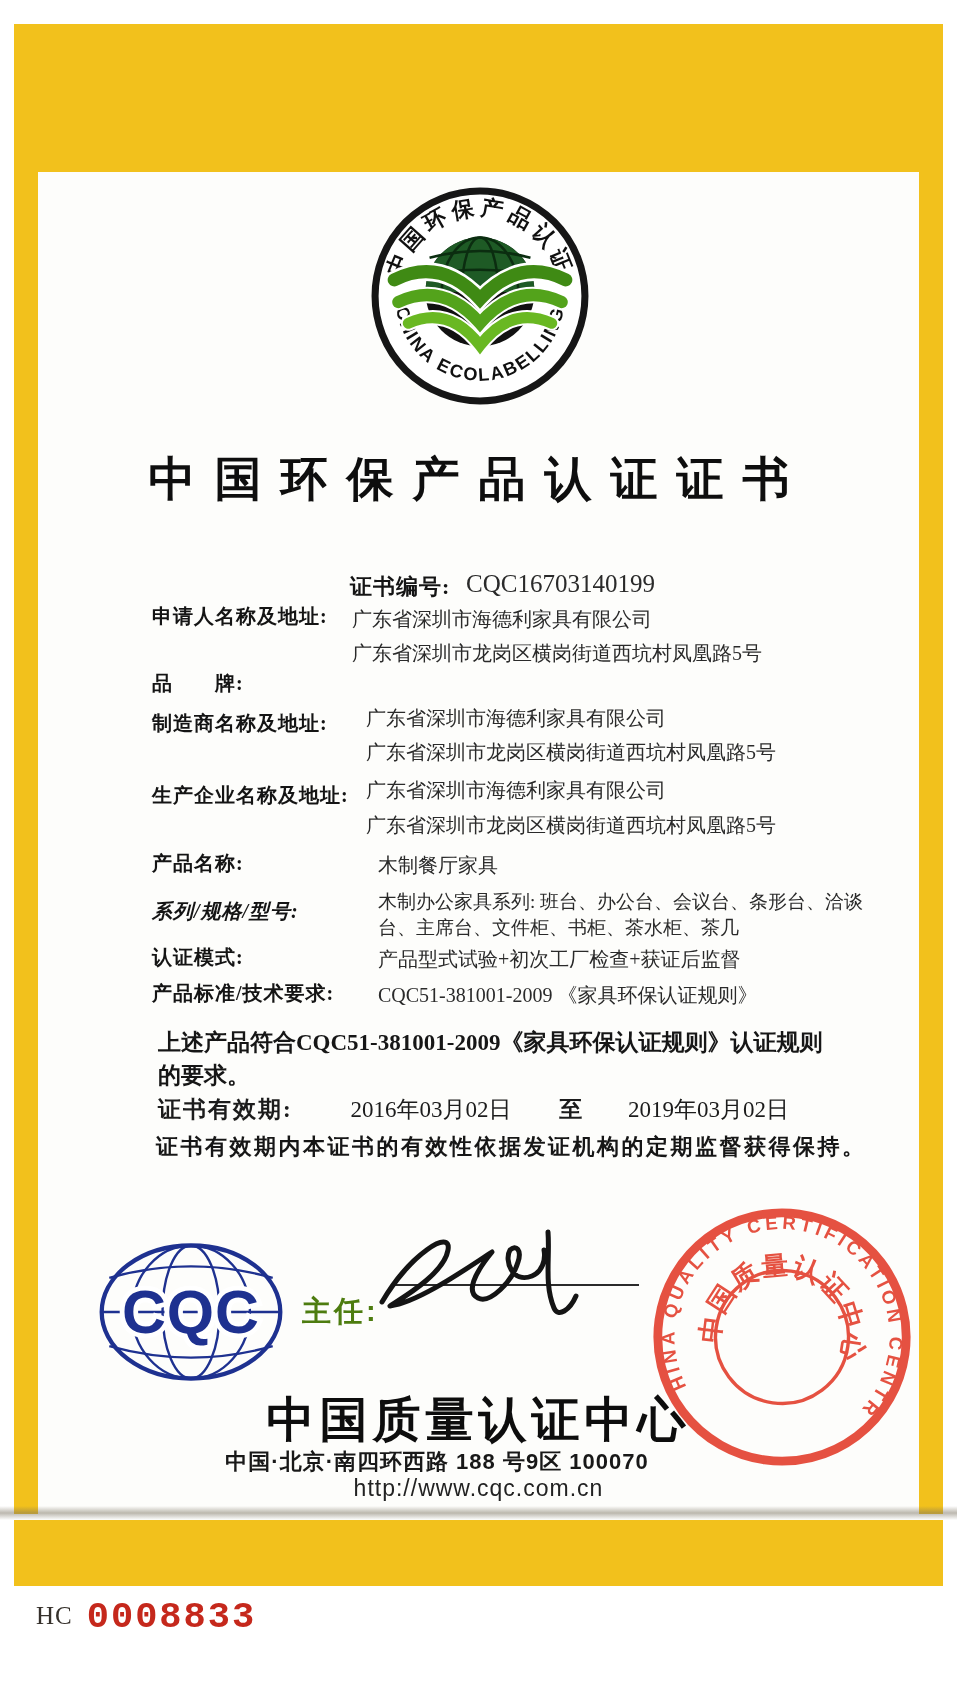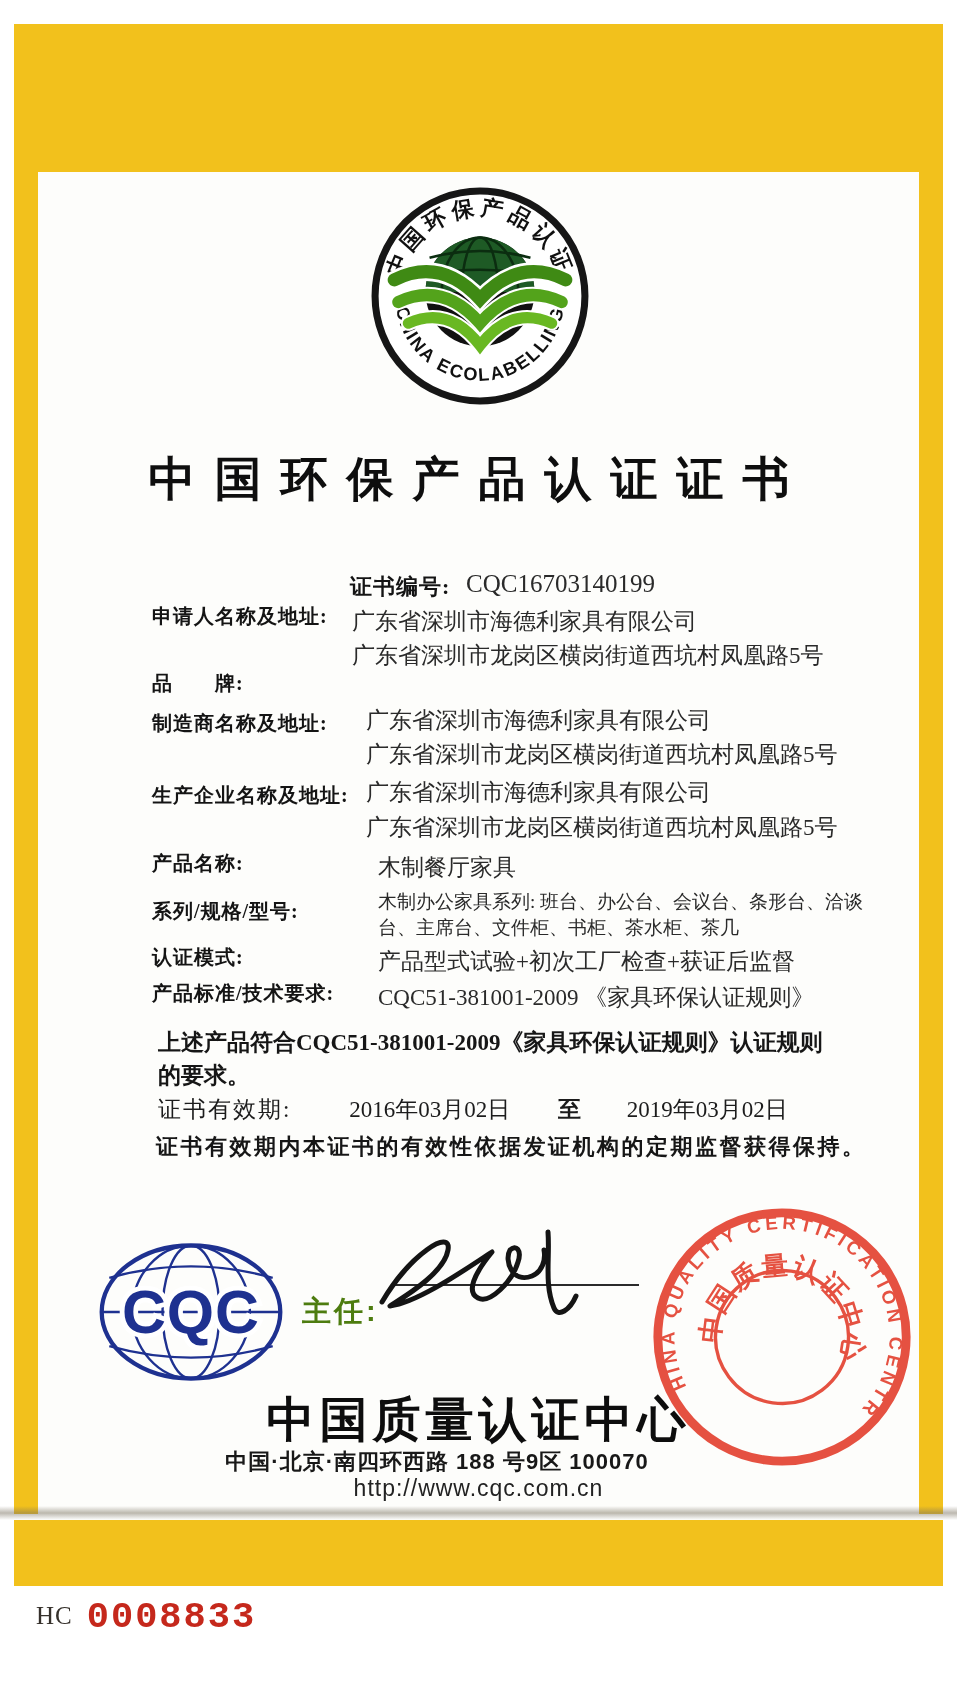--- a/index.html
+++ b/index.html
@@ -23,30 +23,30 @@
     position:absolute;left:0;top:448px;width:957px;text-align:center;
     font-family:"Liberation Sans", sans-serif;font-weight:bold;
     font-size:47px;letter-spacing:19px;color:#0e0e0e;white-space:nowrap;
   }
   
   .flabel{
     position:absolute;font-size:20px;font-weight:bold;color:#141414;
     font-family:"Liberation Serif", serif;white-space:nowrap;letter-spacing:1px;
   }
   .fvalue{
-    position:absolute;font-size:23px;color:#2a2a2a;white-space:nowrap;
+    position:absolute;font-size:20px;color:#2a2a2a;white-space:nowrap;
     font-family:"Liberation Serif", serif;
   }
   .fvalue.small{font-size:19px;}
   .statement{
     position:absolute;left:158px;top:1026px;width:668px;
     font-size:23px;font-weight:bold;color:#161616;line-height:33px;
   }
   .validity{position:absolute;left:158px;top:1094px;font-size:23px;white-space:nowrap;}
-  .validity .vlabel{font-weight:normal;letter-spacing:2px;}
+  .validity .vlabel{font-weight:bold;letter-spacing:2px;}
   .validity .vfrom{margin-left:52px;}
   .validity .vsep{margin-left:42px;font-weight:bold;}
   .validity .vto{margin-left:40px;}
   .maintain{
     position:absolute;left:156px;top:1132px;font-size:22px;font-weight:bold;
     letter-spacing:2.5px;color:#161616;white-space:nowrap;
   }
   
   .director{position:absolute;left:302px;top:1292px;font-size:29px;color:#4d7c0f;
     font-family:"Liberation Sans", sans-serif;letter-spacing:3px;font-weight:bold;}
@@ -136,21 +136,21 @@
 <div class="fvalue" style="left:366px;top:705px;">广东省深圳市海德利家具有限公司</div>
 <div class="fvalue" style="left:366px;top:739px;">广东省深圳市龙岗区横岗街道西坑村凤凰路5号</div>
 
 <div class="flabel" style="left:152px;top:782px;">生产企业名称及地址:</div>
 <div class="fvalue" style="left:366px;top:777px;">广东省深圳市海德利家具有限公司</div>
 <div class="fvalue" style="left:366px;top:812px;">广东省深圳市龙岗区横岗街道西坑村凤凰路5号</div>
 
 <div class="flabel" style="left:152px;top:850px;">产品名称:</div>
 <div class="fvalue" style="left:378px;top:852px;">木制餐厅家具</div>
 
-<div class="flabel" style="left:152px;top:898px;">系列/规格/型号:</div>
+<div class="flabel" style="left:152px;top:898px;font-style:italic;">系列/规格/型号:</div>
 <div class="fvalue small" style="left:378px;top:889px;">木制办公家具系列: 班台、办公台、会议台、条形台、洽谈</div>
 <div class="fvalue small" style="left:378px;top:915px;">台、主席台、文件柜、书柜、茶水柜、茶几</div>
 
 <div class="flabel" style="left:152px;top:944px;">认证模式:</div>
 <div class="fvalue" style="left:378px;top:946px;">产品型式试验+初次工厂检查+获证后监督</div>
 
 <div class="flabel" style="left:152px;top:980px;">产品标准/技术要求:</div>
 <div class="fvalue" style="left:378px;top:982px;">CQC51-381001-2009 《家具环保认证规则》</div>
 
 <div class="statement">上述产品符合CQC51-381001-2009《家具环保认证规则》认证规则的要求。</div>

